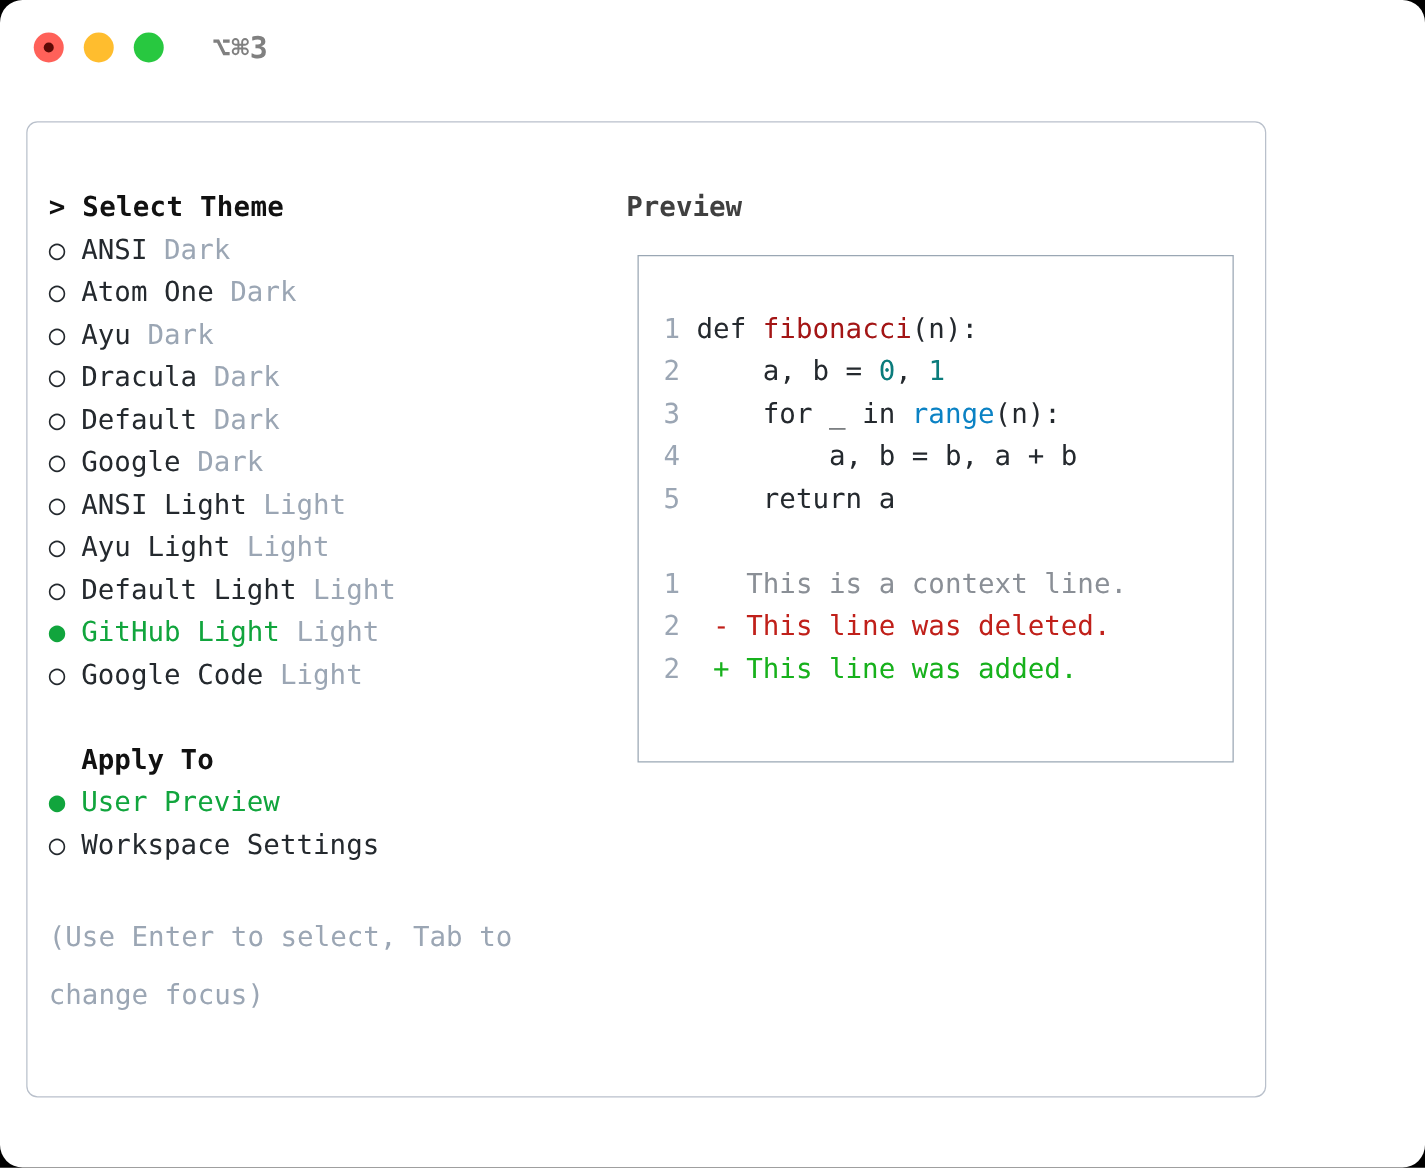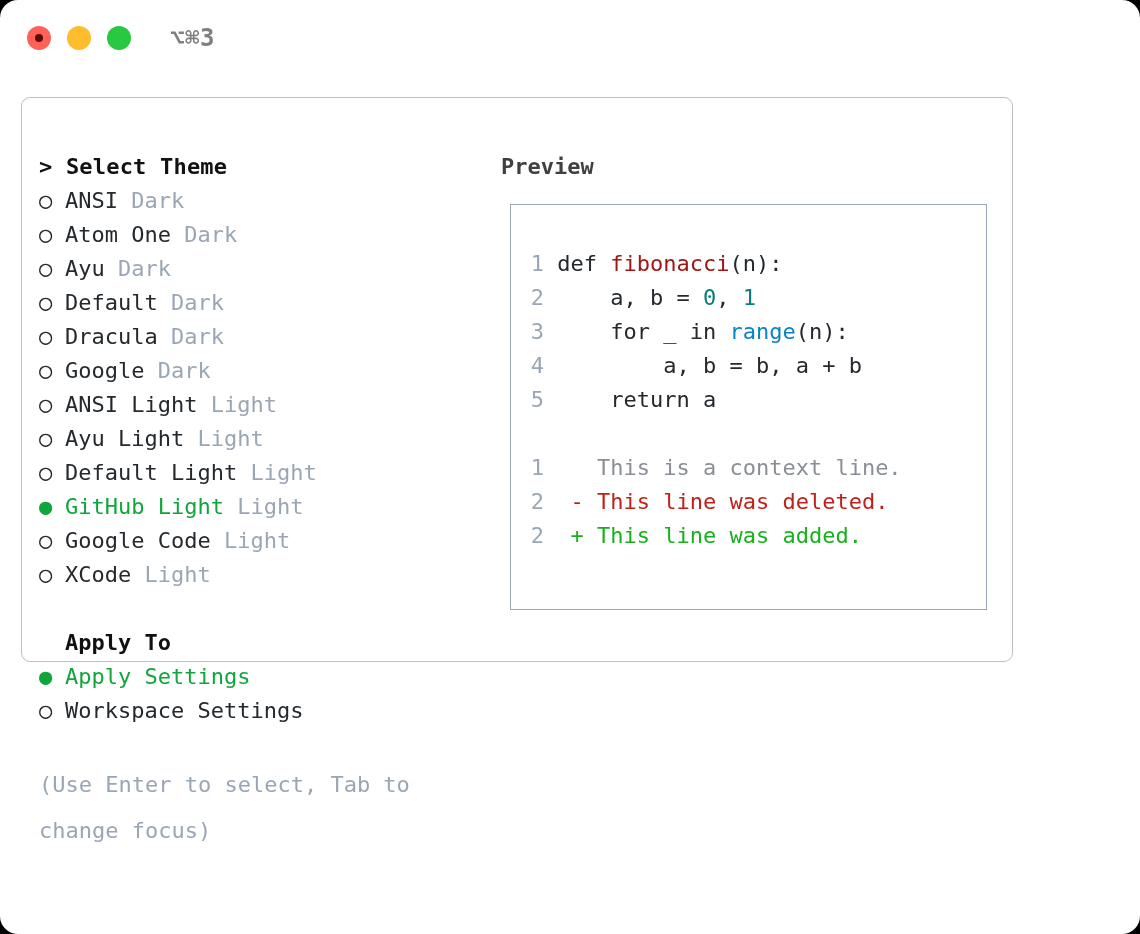--- a/index.html
+++ b/index.html
@@ -60,21 +60,21 @@
     letter-spacing: 0.5px;
     line-height: 28px;
   }
 
   
   #panel {
     position: absolute;
     left: 21px;
     top: 97px;
     width: 992px;
-    height: 565px;
+    height: 781px;
     border: 1.5px solid #b9c0cb;
     border-radius: 9px;
     box-sizing: border-box;
     background: #ffffff;
   }
 
   
   #left-col {
     position: absolute;
     left: 17px;
@@ -178,35 +178,34 @@
   </div>
 
   <div id="panel">
 
     <div id="left-col">
       <div class="row" id="theme-header">&gt; Select Theme</div>
       <div id="theme-list">
           <div class="row"><span class="bullet">○</span><span class="name">ANSI</span><span class="variant"> Dark</span></div>
           <div class="row"><span class="bullet">○</span><span class="name">Atom One</span><span class="variant"> Dark</span></div>
           <div class="row"><span class="bullet">○</span><span class="name">Ayu</span><span class="variant"> Dark</span></div>
+          <div class="row"><span class="bullet">○</span><span class="name">Dracula</span><span class="variant"> Dark</span></div>
           <div class="row"><span class="bullet">○</span><span class="name">Default</span><span class="variant"> Dark</span></div>
-          <div class="row"><span class="bullet">○</span><span class="name">Dracula</span><span class="variant"> Dark</span></div>
           <div class="row"><span class="bullet">○</span><span class="name">Google</span><span class="variant"> Dark</span></div>
           <div class="row"><span class="bullet">○</span><span class="name">ANSI Light</span><span class="variant"> Light</span></div>
           <div class="row"><span class="bullet">○</span><span class="name">Ayu Light</span><span class="variant"> Light</span></div>
           <div class="row"><span class="bullet">○</span><span class="name">Default Light</span><span class="variant"> Light</span></div>
           <div class="row selected"><span class="bullet sel">●</span><span class="name">GitHub Light</span><span class="variant"> Light</span></div>
           <div class="row"><span class="bullet">○</span><span class="name">Google Code</span><span class="variant"> Light</span></div>
-          <div class="row"><span class="bullet">○</span><span class="name">XCode</span><span class="variant"> Light</span></div>
         </div>
 
       <div id="applyto-block">
         <div class="row" id="applyto-header">Apply To</div>
         <div id="applyto-list">
-            <div class="row selected"><span class="bullet sel">●</span><span class="name">Apply Settings</span></div>
+            <div class="row selected"><span class="bullet sel">●</span><span class="name">User Preview</span></div>
             <div class="row"><span class="bullet">○</span><span class="name">Workspace Settings</span></div>
           </div>
       </div>
 
       <div id="hint">(Use Enter to select, Tab to change focus)</div>
     </div>
 
     <div id="right-col">
       <div id="preview-title">Preview</div>
       <div id="preview-box">

